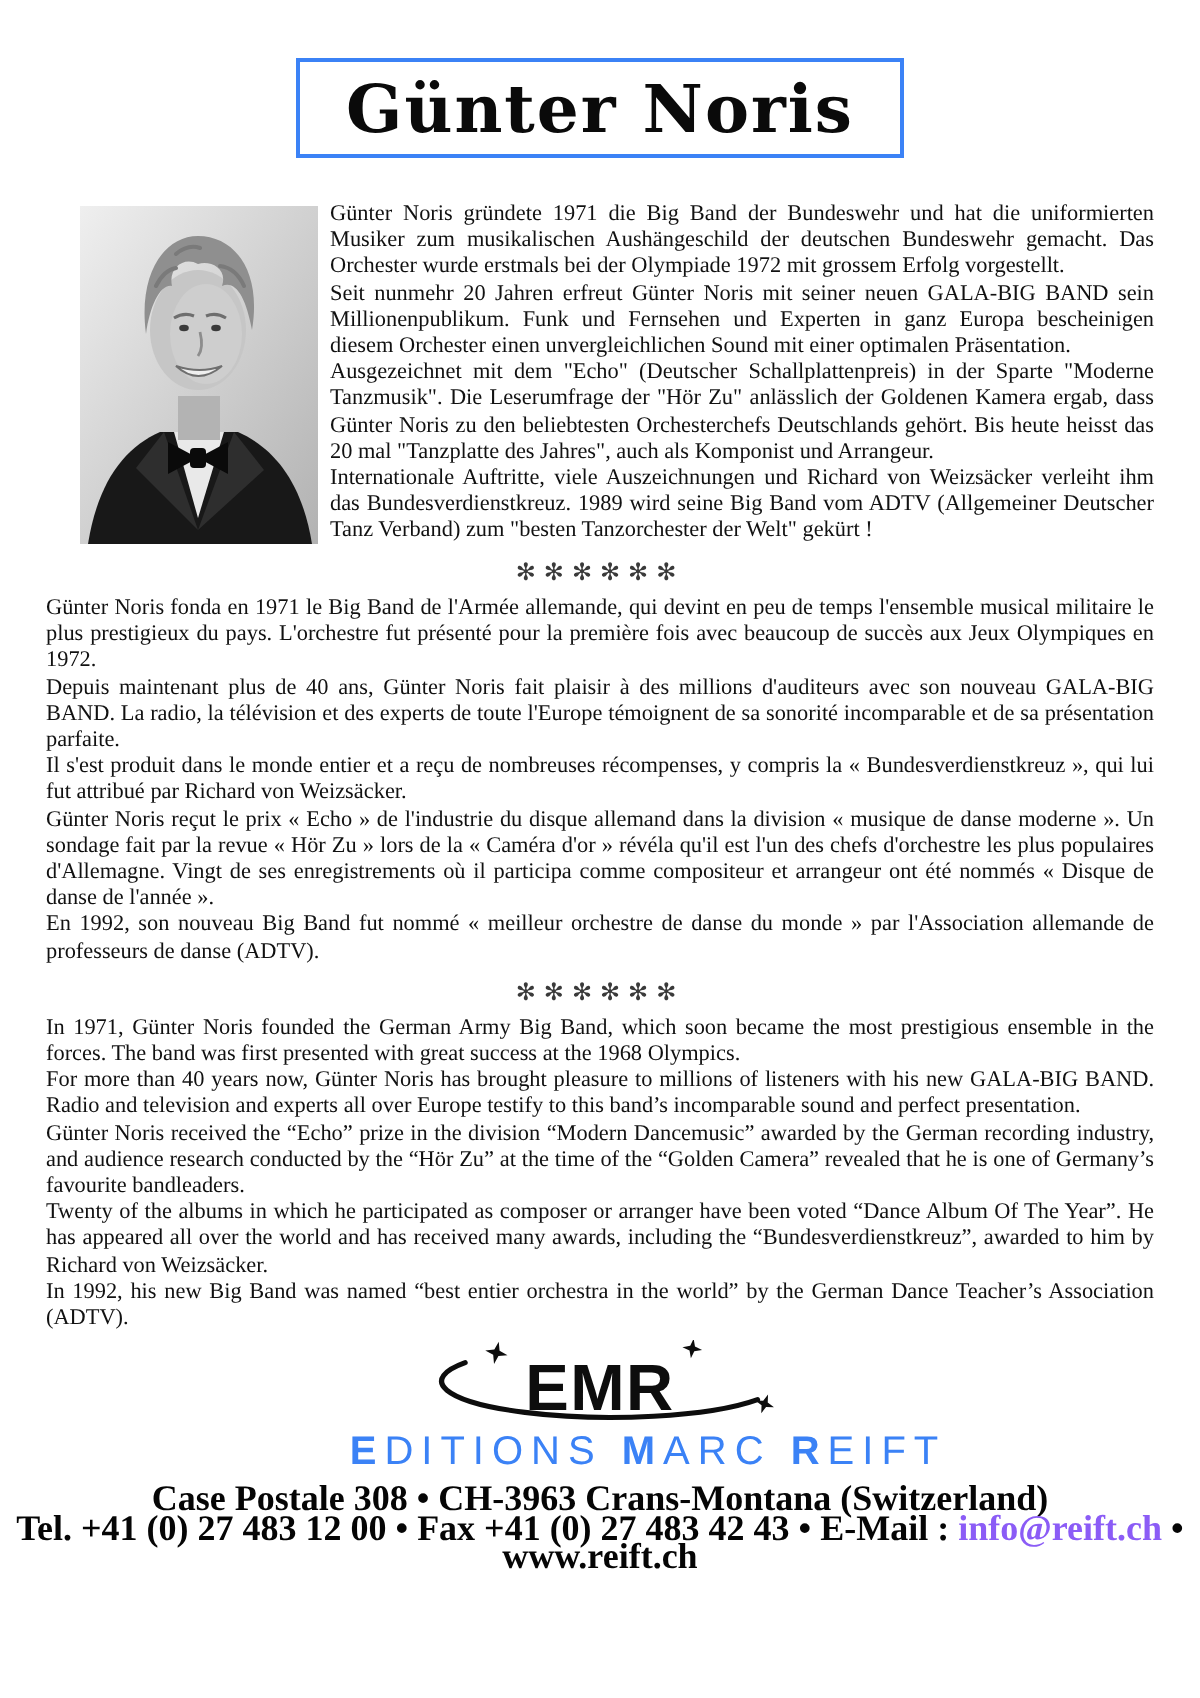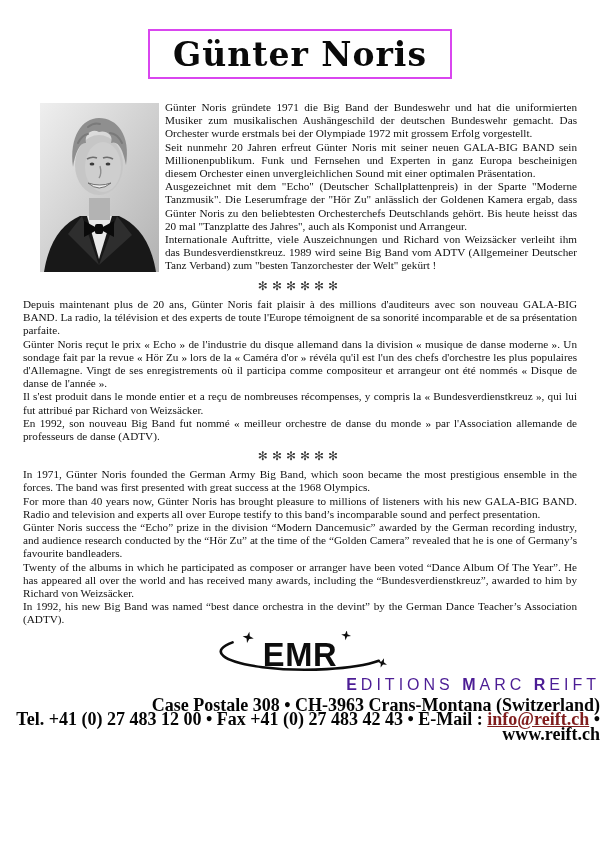--- a/index.html
+++ b/index.html
@@ -3,21 +3,21 @@
 <meta charset="utf-8">
 <style>
   html,body{margin:0;padding:0;}
   body{
     width:600px;height:849px;overflow:hidden;background:#ffffff;
     font-family:"Liberation Serif", serif;color:#111;
     position:relative;
   }
   .title-box{
     width:300px;height:46px;margin:29px auto 12px;
-    border:2px solid #d946ef;background:#fff;
+    border:2px solid #3b82f6;background:#fff;
     display:flex;align-items:center;justify-content:center;
   }
   .title-box h1{
     margin:0;font-family:"DejaVu Serif", serif;font-weight:bold;
     font-size:33px;letter-spacing:1px;color:#0a0a0a;
   }
   .content{
     padding:0 23px;font-size:11.2px;line-height:13.2px;text-align:justify;
   }
   .content p{margin:0;}
@@ -26,32 +26,32 @@
     float:left;width:119px;height:169px;margin:2px 6px 1px 17px;
     background:#cfcfcf;overflow:hidden;
   }
   .photo-frame svg{display:block;width:100%;height:100%;}
   .clear{clear:both;}
   .sep{
     text-align:center;font-family:"DejaVu Sans", sans-serif;
     font-size:12px;letter-spacing:4px;color:#3a3a3a;
     margin:6px 0 5px;line-height:14px;
   }
-  .footer{margin-top:4px;text-align:right;}
+  .footer{margin-top:4px;text-align:center;}
   .emr-logo{display:block;margin:2px auto 0;width:196px;height:44px;}
   .publisher{
-    font-family:"Liberation Sans", sans-serif;font-size:16px;
-    letter-spacing:4px;color:#4c1d95;margin-top:1px;white-space:nowrap;margin-left:48px;
+    font-family:"Liberation Sans", sans-serif;font-size:20px;
+    letter-spacing:4px;color:#3b82f6;margin-top:1px;white-space:nowrap;margin-left:48px;
   }
   .publisher .init{font-weight:bold;}
   .addr-line,.tel-line{
     font-weight:bold;font-size:18px;line-height:14.5px;color:#050505;
   }
   .addr-line{margin-top:4px;}
-  .email-link{text-decoration:underline;color:#7f1d1d;}
+  .email-link{color:#8b5cf6;}
 </style>
 </head>
 <body>
 
 <div class="title-box">
   <h1>Günter Noris</h1>
 </div>
 
 <div class="content">
 
@@ -98,34 +98,35 @@
     <p>Günter Noris gründete 1971 die Big Band der Bundeswehr und hat die uniformierten Musiker zum musikalischen Aushängeschild der deutschen Bundeswehr gemacht. Das Orchester wurde erstmals bei der Olympiade 1972 mit grossem Erfolg vorgestellt.</p>
     <p>Seit nunmehr 20 Jahren erfreut Günter Noris mit seiner neuen GALA-BIG BAND sein Millionenpublikum. Funk und Fernsehen und Experten in ganz Europa bescheinigen diesem Orchester einen unvergleichlichen Sound mit einer optimalen Präsentation.</p>
     <p>Ausgezeichnet mit dem "Echo"  (Deutscher Schallplattenpreis) in der Sparte "Moderne Tanzmusik". Die Leserumfrage der "Hör Zu" anlässlich der Goldenen Kamera ergab, dass Günter Noris zu den beliebtesten Orchesterchefs Deutschlands gehört. Bis heute heisst das 20 mal "Tanzplatte des Jahres", auch als Komponist und Arrangeur.</p>
     <p>Internationale Auftritte, viele Auszeichnungen und Richard von Weizsäcker verleiht ihm das Bundesverdienstkreuz. 1989 wird seine Big Band vom ADTV (Allgemeiner Deutscher Tanz Verband) zum "besten Tanzorchester der Welt" gekürt !</p>
     <div class="clear"></div>
   </div>
 
   <div class="sep">✻✻✻✻✻✻</div>
 
   <div class="french-section">
-    <p>Depuis maintenant plus de 20 ans, Günter Noris fait plaisir à des millions d'auditeurs avec son nouveau GALA-BIG BAND. La radio, la télévision et des experts de toute l'Europe témoignent de sa sonorité incomparable et de sa présentation parfaite.</p>
+    <p>Günter Noris fonda en 1971 le Big Band de l'Armée allemande, qui devint en peu de temps l'ensemble musical militaire le plus prestigieux du pays. L'orchestre fut présenté pour la première fois avec beaucoup de succès aux Jeux Olympiques en 1972.</p>
+    <p>Depuis maintenant plus de 40 ans, Günter Noris fait plaisir à des millions d'auditeurs avec son nouveau GALA-BIG BAND. La radio, la télévision et des experts de toute l'Europe témoignent de sa sonorité incomparable et de sa présentation parfaite.</p>
+    <p>Il s'est produit dans le monde entier et a reçu de nombreuses récompenses, y compris la « Bundesverdienstkreuz », qui lui fut attribué par Richard von Weizsäcker.</p>
     <p>Günter Noris reçut le prix « Echo » de l'industrie du disque allemand dans la division « musique de danse moderne ». Un sondage fait par la revue « Hör Zu » lors de la « Caméra d'or » révéla qu'il est l'un des chefs d'orchestre les plus populaires d'Allemagne. Vingt de ses enregistrements où il participa comme compositeur et arrangeur ont été nommés « Disque de danse de l'année ».</p>
-    <p>Il s'est produit dans le monde entier et a reçu de nombreuses récompenses, y compris la « Bundesverdienstkreuz », qui lui fut attribué par Richard von Weizsäcker.</p>
     <p>En 1992, son nouveau Big Band fut nommé « meilleur orchestre de danse du monde » par l'Association allemande de professeurs de danse (ADTV).</p>
   </div>
 
   <div class="sep">✻✻✻✻✻✻</div>
 
   <div class="english-section">
     <p>In 1971, Günter Noris founded the German Army Big Band, which soon became the most prestigious ensemble in the forces. The band was first presented with great success at the 1968 Olympics.</p>
     <p>For more than 40 years now, Günter Noris has brought pleasure to millions of listeners with his new GALA-BIG BAND. Radio and television and experts all over Europe testify to this band’s incomparable sound and perfect presentation.</p>
-    <p>Günter Noris success the “Echo” prize in the division “Modern Dancemusic” awarded by the German recording industry, and audience research conducted by the “Hör Zu” at the time of the “Golden Camera” revealed that he is one of Germany’s favourite bandleaders.</p>
+    <p>Günter Noris received the “Echo” prize in the division “Modern Dancemusic” awarded by the German recording industry, and audience research conducted by the “Hör Zu” at the time of the “Golden Camera” revealed that he is one of Germany’s favourite bandleaders.</p>
     <p>Twenty of the albums in which he participated as composer or arranger have been voted “Dance Album Of The Year”. He has appeared all over the world and has received many awards, including the “Bundesverdienstkreuz”, awarded to him by Richard von Weizsäcker.</p>
-    <p>In 1992, his new Big Band was named “best dance orchestra in the devint” by the German Dance Teacher’s Association (ADTV).</p>
+    <p>In 1992, his new Big Band was named “best entier orchestra in the world” by the German Dance Teacher’s Association (ADTV).</p>
   </div>
 
 </div>
 
 <div class="footer">
   <svg class="emr-logo" viewBox="0 0 250 62" xmlns="http://www.w3.org/2000/svg">
 
     <path d="M 30,16 A 103,22 0 1 0 236,42" fill="none" stroke="#0d0d0d" stroke-width="3.6" stroke-linecap="round"></path>
 
     <text x="125" y="49" text-anchor="middle" font-family="Liberation Sans, sans-serif" font-weight="bold" font-size="46" letter-spacing="1" fill="#0d0d0d">EMR</text>

